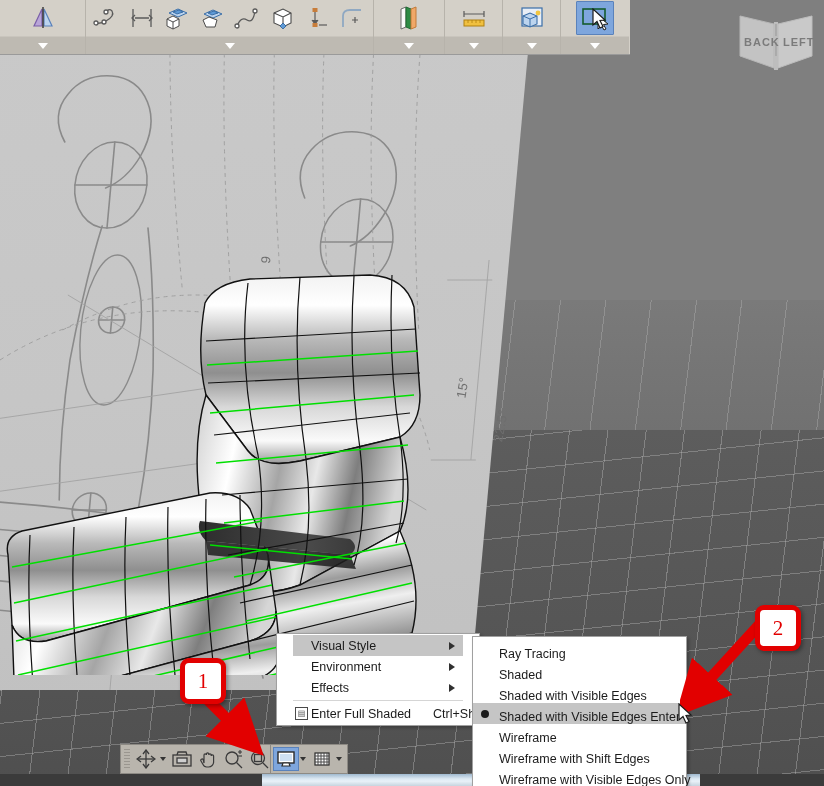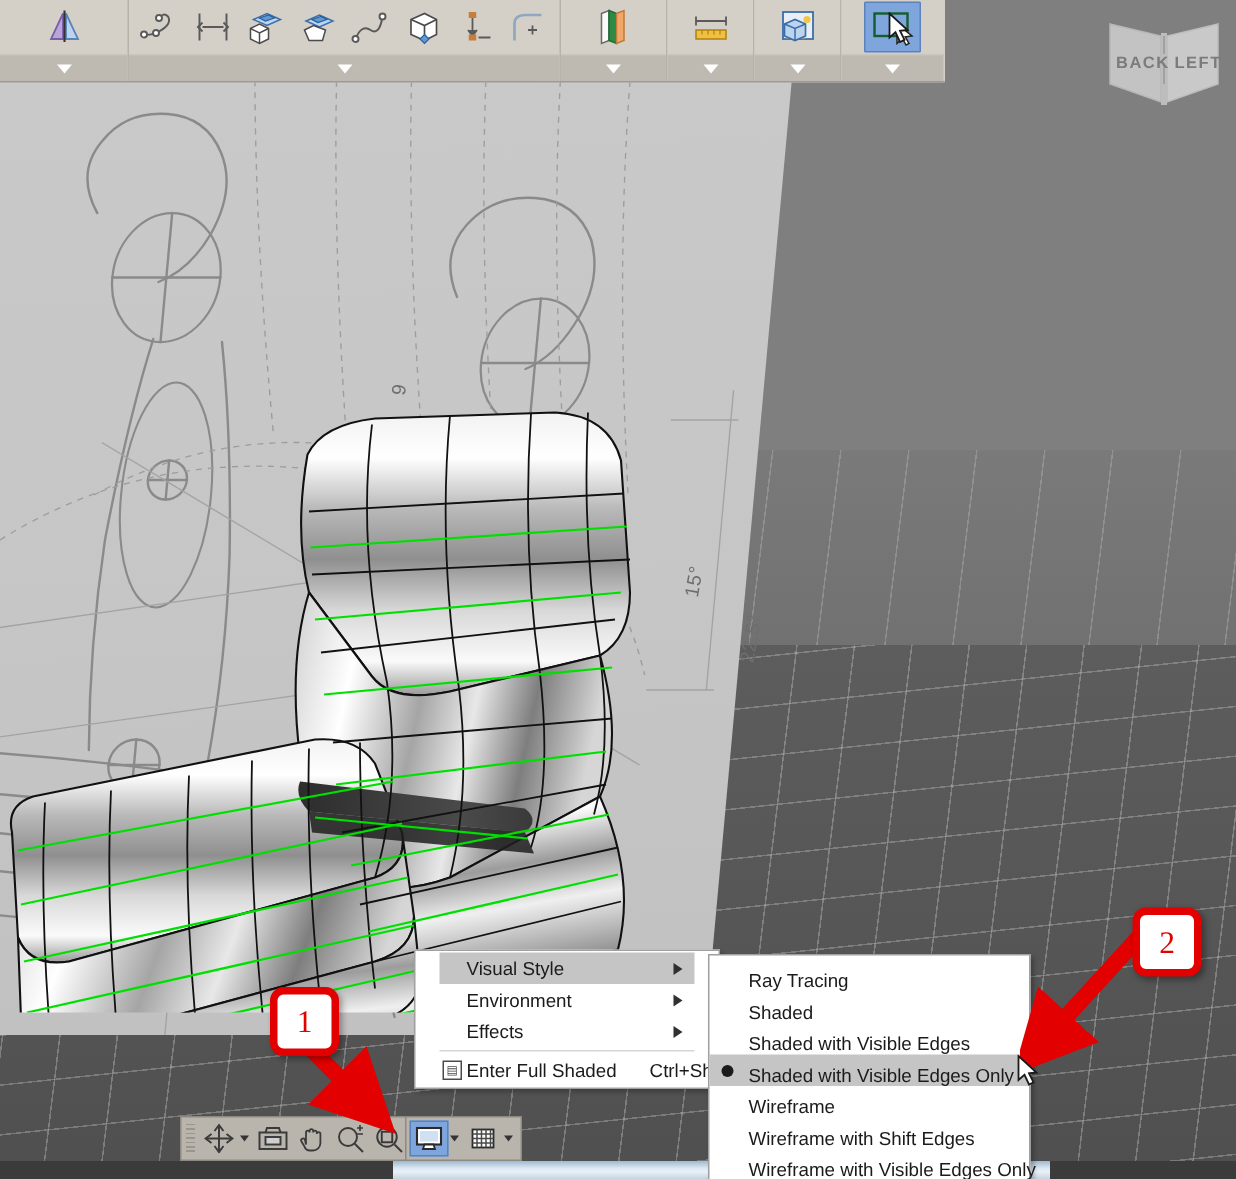--- a/index.html
+++ b/index.html
@@ -598,21 +598,21 @@
     <span>Ray Tracing</span>
   </div>
   <div class="smi">
     <span>Shaded</span>
   </div>
   <div class="smi">
     <span>Shaded with Visible Edges</span>
   </div>
   <div class="smi sel">
     <span class="bullet"></span>
-    <span>Shaded with Visible Edges Only</span>
+    <span>Shaded with Visible Edges Enter</span>
   </div>
   <div class="smi">
     <span>Wireframe</span>
   </div>
   <div class="smi">
     <span>Wireframe with Shift Edges</span>
   </div>
   <div class="smi">
     <span>Wireframe with Visible Edges Only</span>
   </div>

